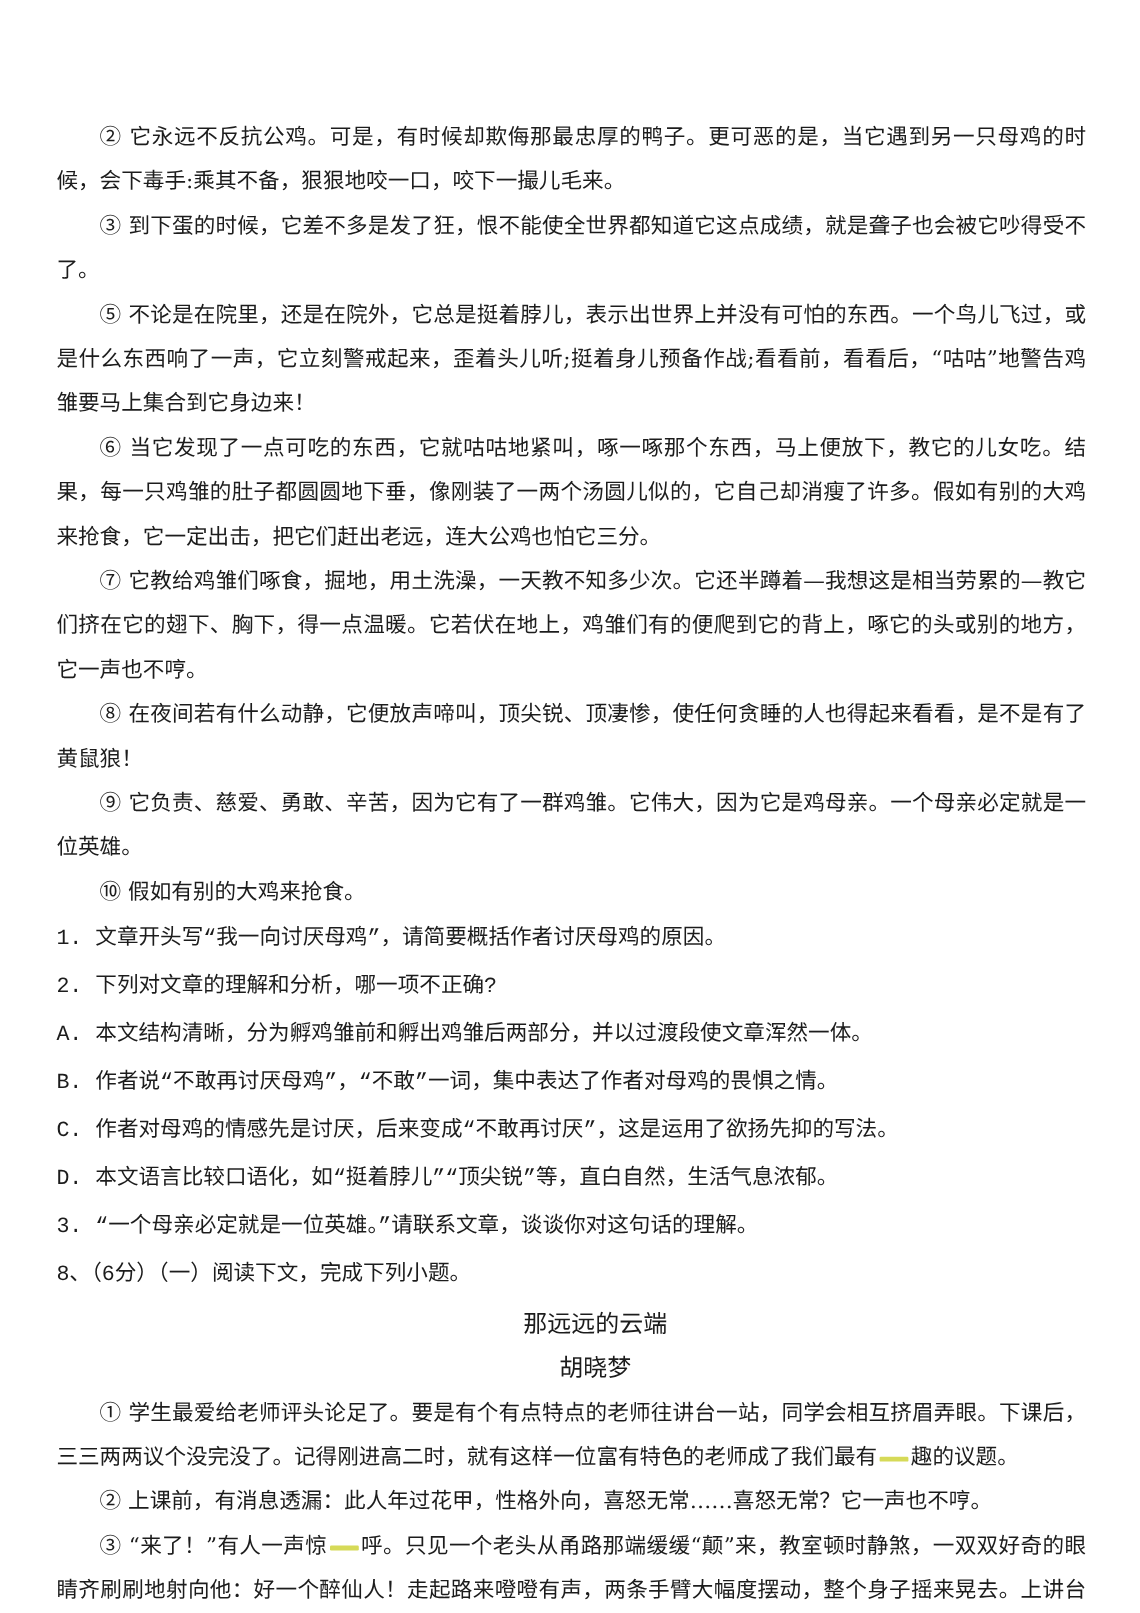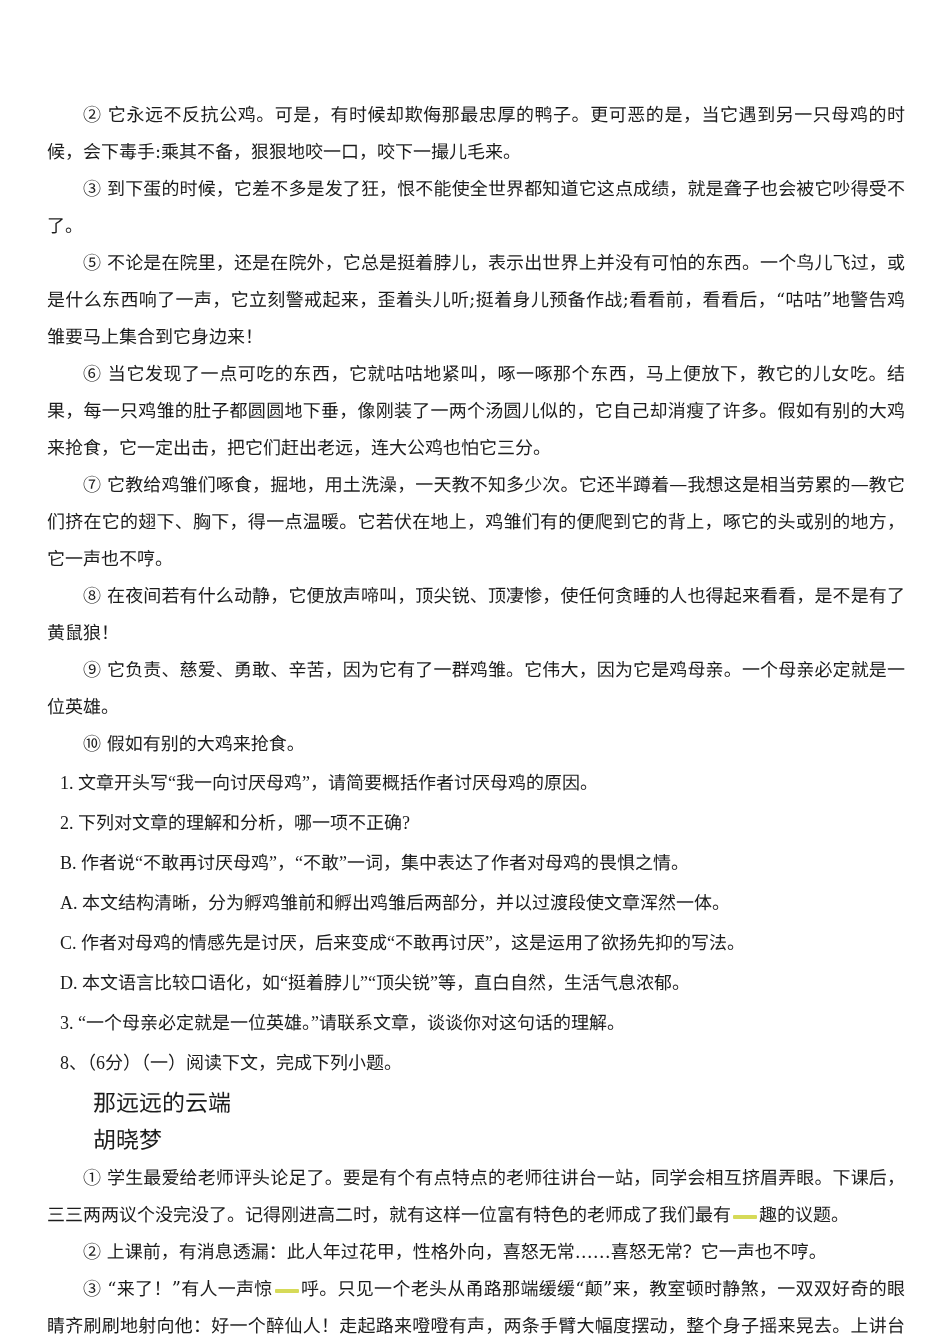--- a/index.html
+++ b/index.html
@@ -20,27 +20,28 @@
     line-height: 37px;
     text-align: justify;
     text-indent: 2em;
   }
   .kai { font-family: "DejaVu Serif", "Liberation Serif", serif; }
   .qline {
     font-size: 18px;
     line-height: 37px;
     text-indent: 0;
     text-align: justify;
-    margin: 3px 13px;
-    font-family: Liberation Serif, serif;
+    margin: 3px 0;
+    font-family: Liberation Mono, monospace;
   }
   .title-line {
-    font-size: 23px;
+    font-size: 20px;
     line-height: 37px;
     text-indent: 2em;
+    text-align: center;
   }
   .blank {
     display: inline-block;
     width: 24px;
     height: 4px;
     background: #d6da58;
     border-radius: 1px;
     margin: 0 2px;
     vertical-align: 2px;
   }
@@ -54,22 +55,22 @@
   <p class="para kai">③ 到下蛋的时候，它差不多是发了狂，恨不能使全世界都知道它这点成绩，就是聋子也会被它吵得受不了。</p>
   <p class="para kai">⑤ 不论是在院里，还是在院外，它总是挺着脖儿，表示出世界上并没有可怕的东西。一个鸟儿飞过，或是什么东西响了一声，它立刻警戒起来，歪着头儿听;挺着身儿预备作战;看看前，看看后，“咕咕”地警告鸡雏要马上集合到它身边来！</p>
   <p class="para kai">⑥ 当它发现了一点可吃的东西，它就咕咕地紧叫，啄一啄那个东西，马上便放下，教它的儿女吃。结果，每一只鸡雏的肚子都圆圆地下垂，像刚装了一两个汤圆儿似的，它自己却消瘦了许多。假如有别的大鸡来抢食，它一定出击，把它们赶出老远，连大公鸡也怕它三分。</p>
   <p class="para kai">⑦ 它教给鸡雏们啄食，掘地，用土洗澡，一天教不知多少次。它还半蹲着—我想这是相当劳累的—教它们挤在它的翅下、胸下，得一点温暖。它若伏在地上，鸡雏们有的便爬到它的背上，啄它的头或别的地方，它一声也不哼。</p>
   <p class="para kai">⑧ 在夜间若有什么动静，它便放声啼叫，顶尖锐、顶凄惨，使任何贪睡的人也得起来看看，是不是有了黄鼠狼！</p>
   <p class="para kai">⑨ 它负责、慈爱、勇敢、辛苦，因为它有了一群鸡雏。它伟大，因为它是鸡母亲。一个母亲必定就是一位英雄。</p>
   <p class="para kai">⑩ 假如有别的大鸡来抢食。</p>
 
   <p class="qline">1. 文章开头写“我一向讨厌母鸡”，请简要概括作者讨厌母鸡的原因。</p>
   <p class="qline">2. 下列对文章的理解和分析，哪一项不正确?</p>
+  <p class="qline">A. 本文结构清晰，分为孵鸡雏前和孵出鸡雏后两部分，并以过渡段使文章浑然一体。</p>
   <p class="qline">B. 作者说“不敢再讨厌母鸡”，“不敢”一词，集中表达了作者对母鸡的畏惧之情。</p>
-  <p class="qline">A. 本文结构清晰，分为孵鸡雏前和孵出鸡雏后两部分，并以过渡段使文章浑然一体。</p>
   <p class="qline">C. 作者对母鸡的情感先是讨厌，后来变成“不敢再讨厌”，这是运用了欲扬先抑的写法。</p>
   <p class="qline">D. 本文语言比较口语化，如“挺着脖儿”“顶尖锐”等，直白自然，生活气息浓郁。</p>
   <p class="qline">3. “一个母亲必定就是一位英雄。”请联系文章，谈谈你对这句话的理解。</p>
 
   <p class="qline">8、（6分）（一）阅读下文，完成下列小题。</p>
 
   <p class="title-line kai">那远远的云端</p>
   <p class="title-line kai">胡晓梦</p>
 
   <p class="para kai"><span>① 学生最爱给老师评头论足了。要是有个有点特点的老师往讲台一站，同学会相互挤眉弄眼。下课后，三三两两议个没完没了。记得刚进高二时，就有这样一位富有特色的老师成了我们最有</span><span class="blank"></span><span>趣的议题。</span></p>

